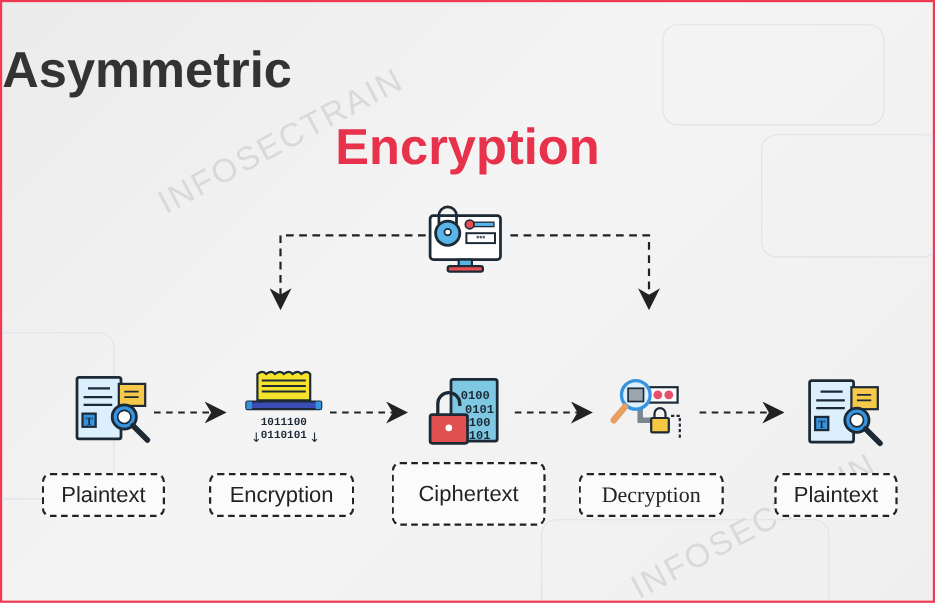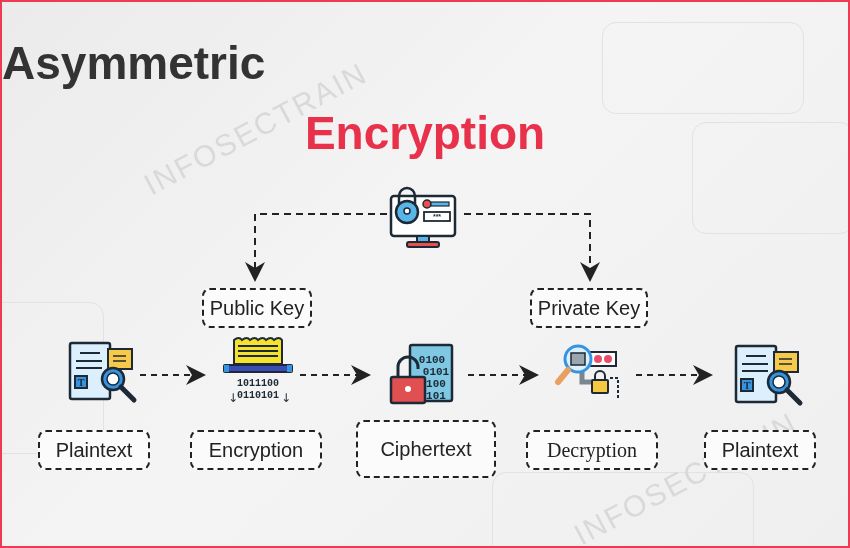--- a/index.html
+++ b/index.html
@@ -48,22 +48,20 @@
     <rect x="20" y="58" width="32" height="5" rx="2" fill="#e94f4f" stroke="#1d2a36" stroke-width="2"></rect>
     <path d="M12,20 v-8 a8,8 0 0 1 16,0 v8" fill="none" stroke="#1d2a36" stroke-width="2.5"></path>
     <circle cx="20" cy="28" r="11" fill="#59b4e8" stroke="#1d2a36" stroke-width="2.5"></circle>
     <circle cx="20" cy="27" r="3" fill="#fff" stroke="#1d2a36" stroke-width="1.5"></circle>
     <circle cx="40" cy="20" r="4" fill="#e94f4f" stroke="#1d2a36" stroke-width="1.5"></circle>
     <rect x="44" y="18" width="18" height="4" fill="#59b4e8" stroke="#1d2a36" stroke-width="1.2"></rect>
     <rect x="37" y="28" width="26" height="9" fill="#fff" stroke="#1d2a36" stroke-width="1.8"></rect>
     <text x="50" y="35" text-anchor="middle" font-size="7" font-weight="bold" fill="#1d2a36" font-family="Liberation Sans, sans-serif">***</text>
   </svg>
 
-  <div class="label" style="left:200px;top:286px;width:106px;height:36px;">Public Key</div>
-  <div class="label" style="left:528px;top:286px;width:114px;height:36px;">Private Key</div>
 
   <svg class="icon" style="left:64px;top:337px;" width="76" height="66" viewBox="0 0 76 66">
     <rect x="4" y="4" width="40" height="56" rx="2" fill="#dceffc" stroke="#1d2a36" stroke-width="2.5"></rect>
     <line x1="14" y1="14" x2="34" y2="14" stroke="#1d2a36" stroke-width="2"></line>
     <line x1="10" y1="22" x2="36" y2="22" stroke="#1d2a36" stroke-width="2"></line>
     <line x1="10" y1="29" x2="36" y2="29" stroke="#1d2a36" stroke-width="2"></line>
     <rect x="9" y="37" width="12" height="12" fill="#3593e0" stroke="#1d2a36" stroke-width="2"></rect>
     <text x="15" y="47" text-anchor="middle" font-size="10" font-weight="bold" fill="#1d2a36" font-family="Liberation Serif, serif">T</text>
     <rect x="42" y="10" width="24" height="20" fill="#f6c94a" stroke="#1d2a36" stroke-width="2"></rect>
     <line x1="47" y1="17" x2="60" y2="17" stroke="#1d2a36" stroke-width="1.5"></line>

